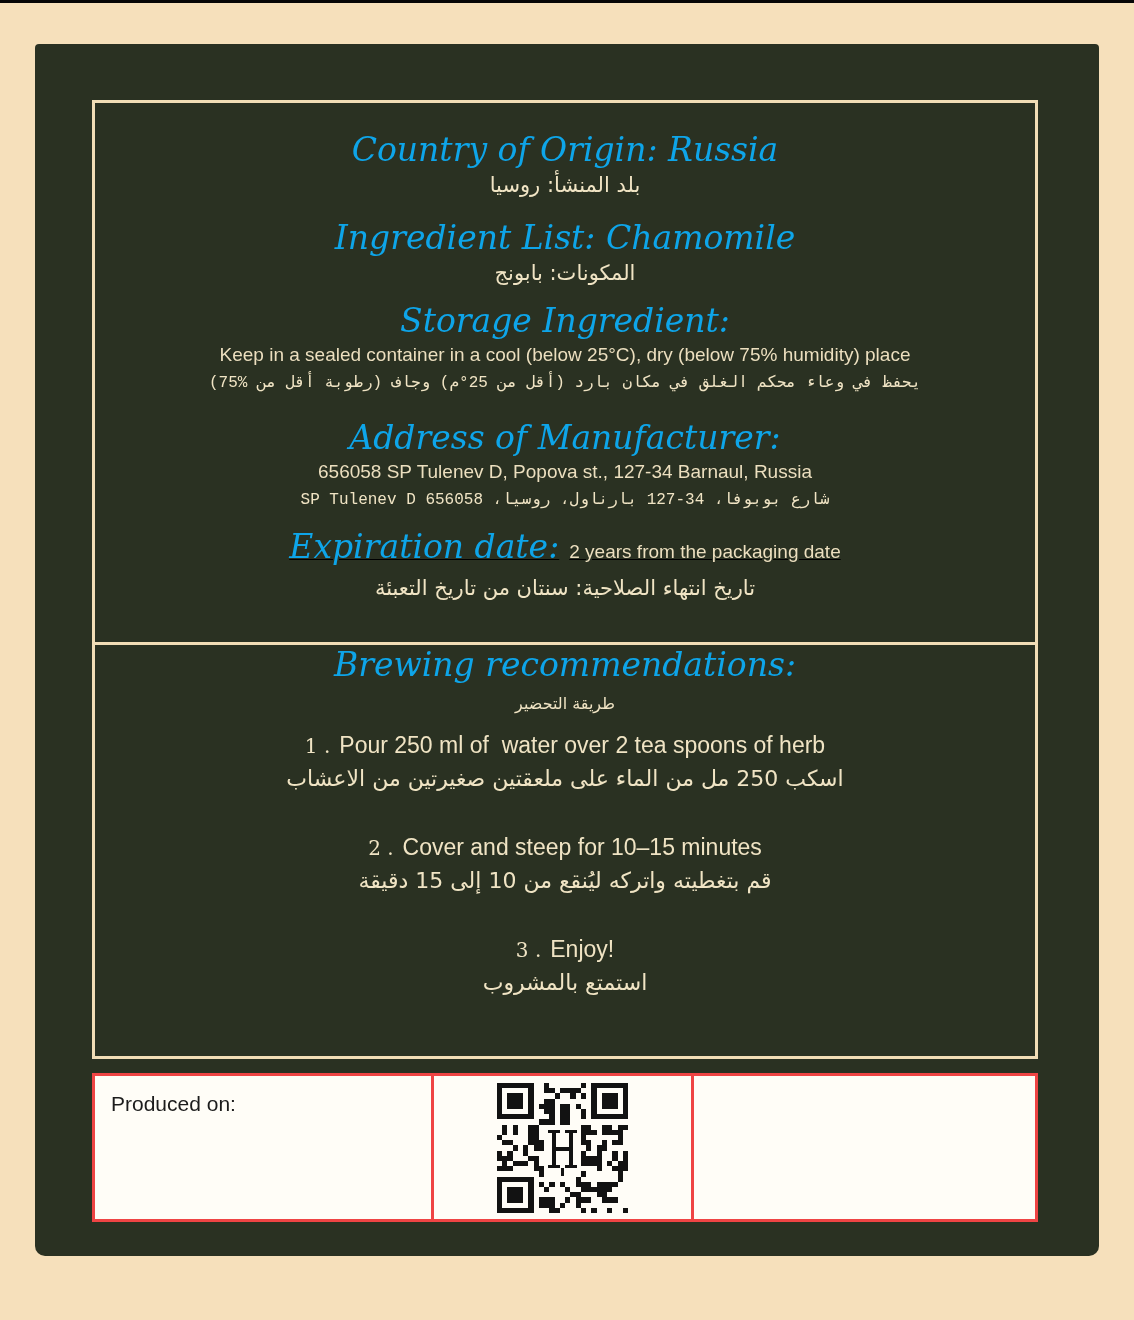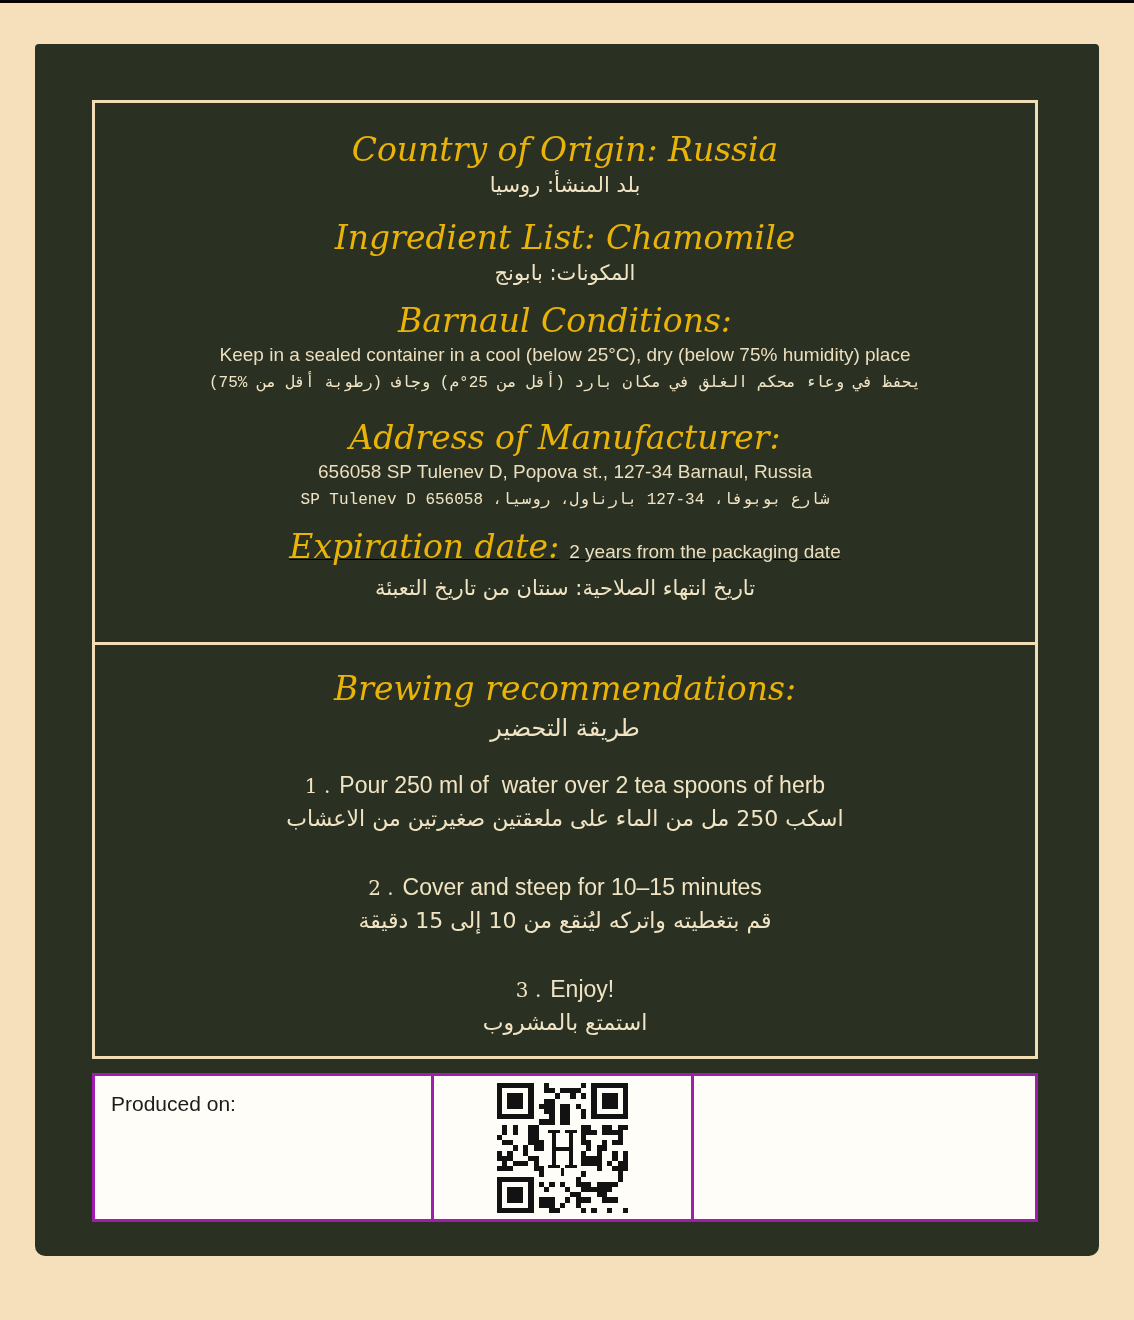--- a/index.html
+++ b/index.html
@@ -13,47 +13,47 @@
   .topline { position:absolute; top:0; left:0; width:100%; height:3px; background:#060606; }
   .label {
     position:absolute; left:35px; top:44px; width:1064px; height:1212px;
     background:#2a3122; border-radius:4px 4px 10px 10px;
   }
   .panel {
     position:absolute; left:57px; width:946px;
     border:3px solid #f1ddb6;
   }
   .panel.info { top:56px; height:545px; padding-top:27px; }
-  .panel.brew { top:598px; height:417px; padding-top:24px; }
+  .panel.brew { top:598px; height:417px; }
 
   .h-serif {
     font-family:"DejaVu Serif", serif; font-style:italic;
-    font-size:33px; line-height:40px; color:#eab308; text-align:center;
+    font-size:33px; line-height:40px; color:#0ea5e9; text-align:center;
   }
   .ar { font-family:"DejaVu Sans", sans-serif; color:#f0e4c4; text-align:center; direction:rtl; }
   .ar-sm { font-size:21px; line-height:30px; }
   .body-en { font-size:19px; line-height:27px; color:#ecdfbf; text-align:center; }
   .body-ar { font-size:16px; line-height:30px;font-family:Liberation Mono, monospace; }
 
   .sec-gap1 { margin-bottom:18px; }
   .sec-gap2 { margin-bottom:13px; }
   .sec-gap3 { margin-bottom:20px; }
   .sec-gap4 { margin-bottom:12px; }
 
   .exp-line { text-align:center; line-height:40px;text-decoration:underline; }
   .exp-en { font-size:19px; color:#ecdfbf; margin-left:10px; font-family:"Liberation Sans",sans-serif; font-style:normal; }
 
-  .brew-ar-heading { font-size:24px; line-height:38px; margin-bottom:22px; }
+  .brew-ar-heading { font-size:16px; line-height:38px; margin-bottom:6px; }
   .step { text-align:center; margin-bottom:35px; }
   .step-en-line { font-size:23px; line-height:32px; color:#f0e4c4; white-space:pre-wrap; }
   .step-num { font-family:"DejaVu Serif", serif; font-size:20px; margin-right:9px; }
   .step-ar { font-size:22px; line-height:34px; }
 
   .strip { position:absolute; left:57px; top:1029px; width:946px; height:149px; display:flex; }
-  .wbox { background:#fffdf7; border:3px solid #a21caf; height:149px; }
+  .wbox { background:#fffdf7; border:3px solid #ef4444; height:149px; }
   .wbox.left  { width:342px; padding:16px 0 0 16px; font-size:21px; color:#1c1c1c; }
   .wbox.mid   { width:263px; margin-left:-3px; display:flex; align-items:center; justify-content:center; }
   .wbox.right { width:347px; margin-left:-3px; }
   svg.qr { display:block; }
 </style>
 </head>
 <body>
 
 <div class="topline"></div>
 
@@ -65,21 +65,21 @@
       <div class="h-serif">Country of Origin: Russia</div>
       <div class="ar ar-sm" dir="rtl">بلد المنشأ: روسيا</div>
     </div>
 
     <div class="sec-gap2">
       <div class="h-serif">Ingredient List: Chamomile</div>
       <div class="ar ar-sm" dir="rtl">المكونات: بابونج</div>
     </div>
 
     <div class="sec-gap3">
-      <div class="h-serif">Barnaul Conditions:</div>
+      <div class="h-serif">Storage Ingredient:</div>
       <div class="body-en">Keep in a sealed container in a cool (below 25°C), dry (below 75% humidity) place</div>
       <div class="ar body-ar" dir="rtl">يحفظ في وعاء محكم الغلق في مكان بارد (أقل من 25°م) وجاف (رطوبة أقل من %75)</div>
     </div>
 
     <div class="sec-gap4">
       <div class="h-serif">Address of Manufacturer:</div>
       <div class="body-en">656058 SP Tulenev D, Popova st., 127-34 Barnaul, Russia</div>
       <div class="ar body-ar" dir="rtl">شارع بوبوفا، 34-127 بارناول، روسيا، 656058 SP Tulenev D</div>
     </div>
 

